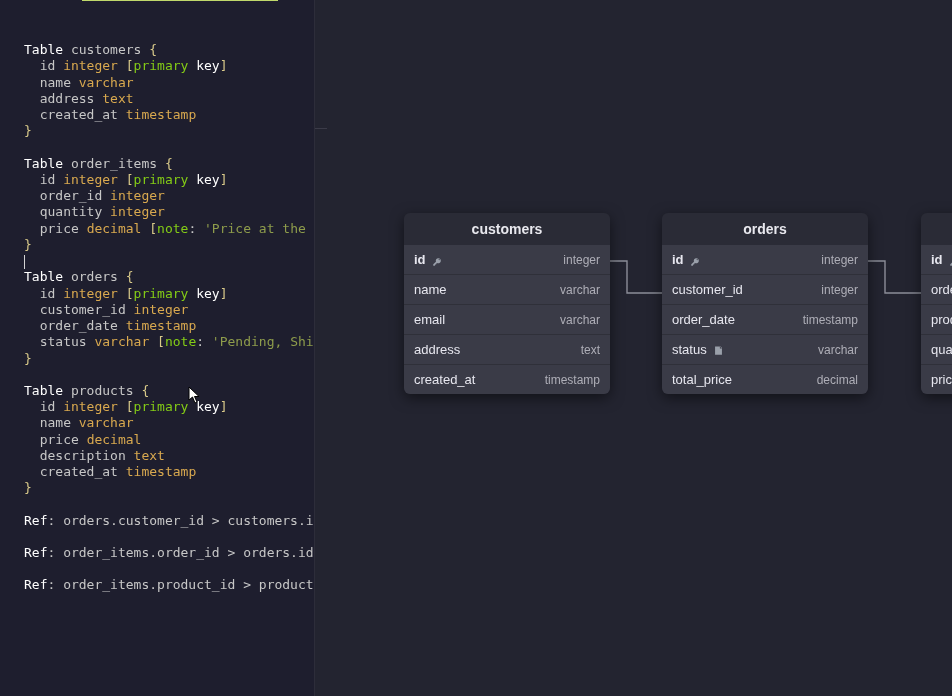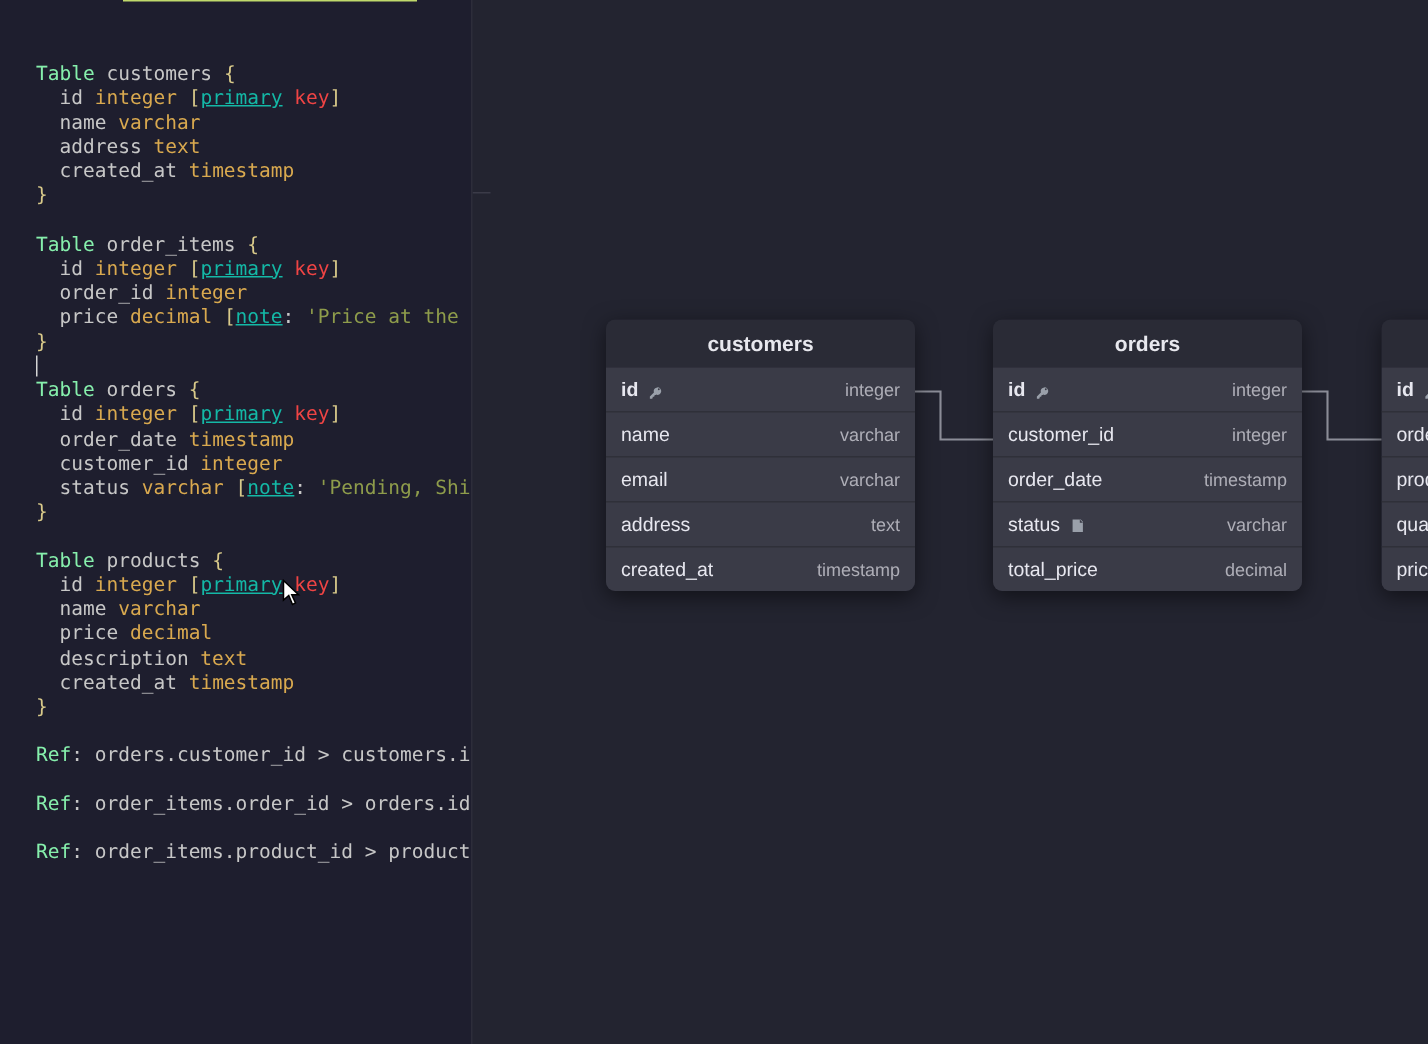--- a/index.html
+++ b/index.html
@@ -24,24 +24,24 @@
     position: relative;
   }
   .underline-hint {
     position: absolute;
     top: 0;
     left: 82px;
     width: 196px;
     border-bottom: 1px solid #c0d96b;
   }
   .editor .line { white-space: pre; }
-  .tk-kw    { color: #86efac; }
+  .tk-kw    { color: #ffffff; }
   .tk-type  { color: #d9a94f; }
-  .tk-pk    { color: #14b8a6; text-decoration: underline; }
-  .tk-key   { color: #ef4444; }
+  .tk-pk    { color: #84cc16; }
+  .tk-key   { color: #ffffff; }
   .tk-str   { color: #8e9c4b; }
   .tk-cmt   { color: #5a6a7a; font-style: italic; }
   .tk-brkt  { color: #d9ca8a; }
   .tk-plain { color: #c7c7c7; }
   .blank    { height: 16px; }
   .cursor {
     display: inline-block;
     width: 1px; height: 14px;
     background: #d4d4d4;
     vertical-align: middle;
@@ -129,28 +129,29 @@
   <div class="line">  <span class="tk-plain">id</span> <span class="tk-type">integer</span> <span class="tk-brkt">[</span><span class="tk-pk">primary</span> <span class="tk-key">key</span><span class="tk-brkt">]</span></div>
   <div class="line">  <span class="tk-plain">name</span> <span class="tk-type">varchar</span></div>
   <div class="line">  <span class="tk-plain">address</span> <span class="tk-type">text</span></div>
   <div class="line">  <span class="tk-plain">created_at</span> <span class="tk-type">timestamp</span></div>
   <div class="line"><span class="tk-brkt">}</span></div>
   <div class="blank"></div>
 
   <div class="line"><span class="tk-kw">Table</span> <span class="tk-plain">order_items</span> <span class="tk-brkt">{</span></div>
   <div class="line">  <span class="tk-plain">id</span> <span class="tk-type">integer</span> <span class="tk-brkt">[</span><span class="tk-pk">primary</span> <span class="tk-key">key</span><span class="tk-brkt">]</span></div>
   <div class="line">  <span class="tk-plain">order_id</span> <span class="tk-type">integer</span></div>
+  <div class="line">  <span class="tk-plain">quantity</span> <span class="tk-type">integer</span></div>
   <div class="line">  <span class="tk-plain">price</span> <span class="tk-type">decimal</span> <span class="tk-brkt">[</span><span class="tk-pk">note</span><span class="tk-plain">:</span><span class="tk-str"> 'Price at the time of or</span></div>
   <div class="line"><span class="tk-brkt">}</span></div>
   <div class="line"><span class="cursor"></span></div>
 
   <div class="line"><span class="tk-kw">Table</span> <span class="tk-plain">orders</span> <span class="tk-brkt">{</span></div>
   <div class="line">  <span class="tk-plain">id</span> <span class="tk-type">integer</span> <span class="tk-brkt">[</span><span class="tk-pk">primary</span> <span class="tk-key">key</span><span class="tk-brkt">]</span></div>
+  <div class="line">  <span class="tk-plain">customer_id</span> <span class="tk-type">integer</span></div>
   <div class="line">  <span class="tk-plain">order_date</span> <span class="tk-type">timestamp</span></div>
-  <div class="line">  <span class="tk-plain">customer_id</span> <span class="tk-type">integer</span></div>
   <div class="line">  <span class="tk-plain">status</span> <span class="tk-type">varchar</span> <span class="tk-brkt">[</span><span class="tk-pk">note</span><span class="tk-plain">:</span><span class="tk-str"> 'Pending, Shipped, Deli</span></div>
   <div class="line"><span class="tk-brkt">}</span></div>
   <div class="blank"></div>
 
   <div class="line"><span class="tk-kw">Table</span> <span class="tk-plain">products</span> <span class="tk-brkt">{</span></div>
   <div class="line">  <span class="tk-plain">id</span> <span class="tk-type">integer</span> <span class="tk-brkt">[</span><span class="tk-pk">primary</span> <span class="tk-key">key</span><span class="tk-brkt">]</span></div>
   <div class="line">  <span class="tk-plain">name</span> <span class="tk-type">varchar</span></div>
   <div class="line">  <span class="tk-plain">price</span> <span class="tk-type">decimal</span></div>
   <div class="line">  <span class="tk-plain">description</span> <span class="tk-type">text</span></div>
   <div class="line">  <span class="tk-plain">created_at</span> <span class="tk-type">timestamp</span></div>

